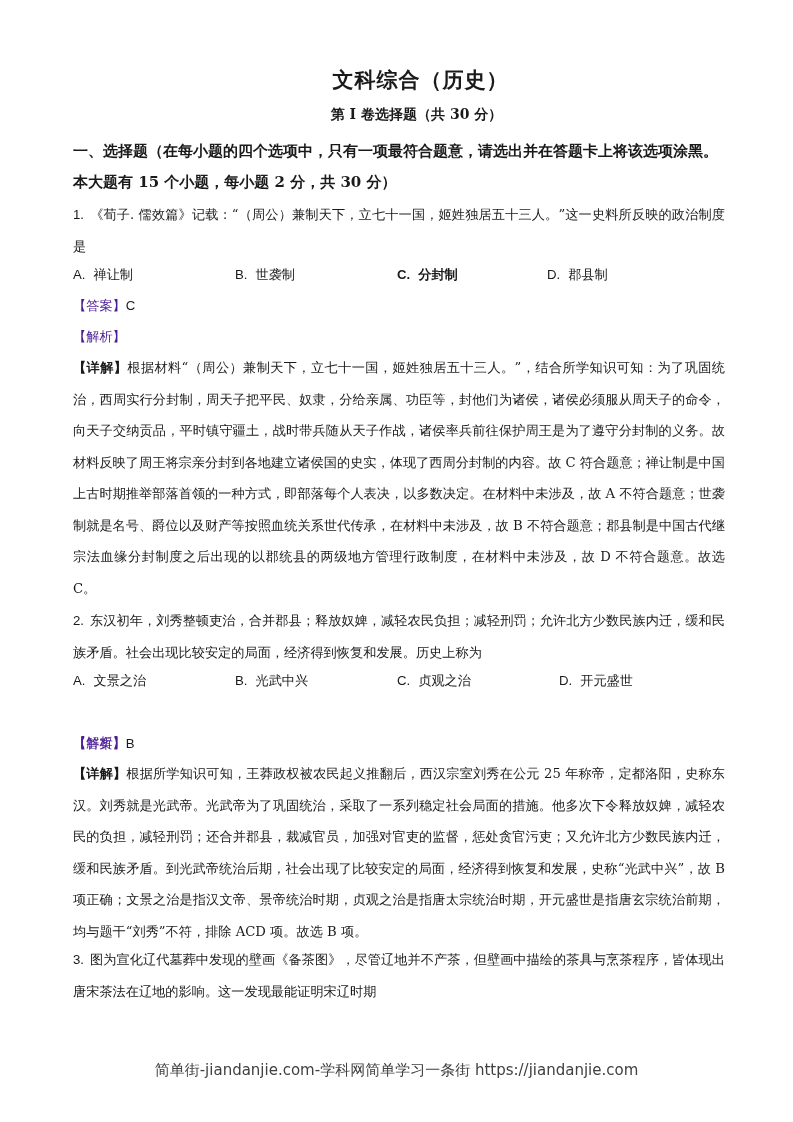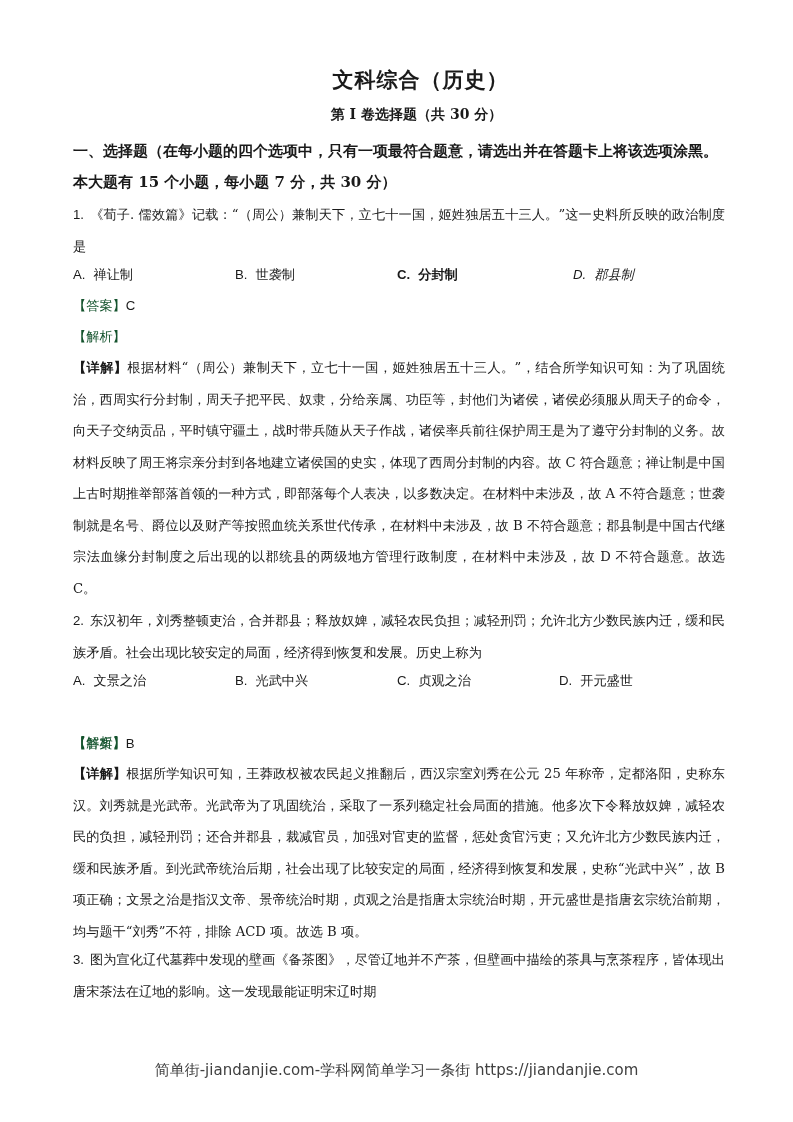--- a/index.html
+++ b/index.html
@@ -18,46 +18,46 @@
     font-size: 14px; font-weight: bold; padding-left: 20px;
   }
   .section {
     position: absolute; left: 73px; width: 650px; top: 136px;
     font-size: 15px; font-weight: bold; line-height: 31px;
   }
   .block { position: absolute; left: 73px; width: 652px; font-size: 13.2px; line-height: 31.5px; text-align: justify; }
   .opts { position: absolute; left: 73px; width: 652px; font-size: 13.2px; height: 31px; line-height: 31px; }
   .opt { position: absolute; top: 0; }
   .opt .lbl { font-family: "Liberation Sans", sans-serif; margin-right: 8px; }
-  .tag { color: #14532d; font-family: Liberation Mono, monospace; }
+  .tag { color: #4c1d95; font-family: Liberation Mono, monospace; }
   .ans { position: absolute; left: 73px; font-size: 13.2px; line-height: 31px; }
   .ans .val { font-family: "Liberation Sans", sans-serif; color: #1a1a1a; }
   .bold-tag { font-weight: bold; }
   .footer {
     position: absolute; top: 1061px; left: 0; width: 793px; text-align: center;
     font-family: "DejaVu Sans", sans-serif; font-size: 15px; color: #404040;
   }
 </style>
 </head>
 <body>
 
 <div class="page">
 
   <div class="title">文科综合（历史）</div>
   <div class="subtitle">第 I 卷选择题（共 30 分）</div>
-  <div class="section">一、选择题（在每小题的四个选项中，只有一项最符合题意，请选出并在答题卡上将该选项涂黑。本大题有 15 个小题，每小题 7 分，共 30 分）</div>
+  <div class="section">一、选择题（在每小题的四个选项中，只有一项最符合题意，请选出并在答题卡上将该选项涂黑。本大题有 15 个小题，每小题 2 分，共 30 分）</div>
 
   <div class="block" style="top:199px;">
     <span style="font-family:'Liberation Sans',sans-serif;margin-right:6px;">1.</span><span>《荀子. 儒效篇》记载：“（周公）兼制天下，立七十一国，姬姓独居五十三人。”这一史料所反映的政治制度是</span>
   </div>
   <div class="opts" style="top:259px;">
     <span class="opt" style="left:0;"><span class="lbl">A.</span><span>禅让制</span></span>
     <span class="opt" style="left:162px;"><span class="lbl">B.</span><span>世袭制</span></span>
     <span class="opt" style="left:324px;font-weight:bold;"><span class="lbl">C.</span><span>分封制</span></span>
-    <span class="opt" style="left:500px;font-style:italic;"><span class="lbl">D.</span><span>郡县制</span></span>
+    <span class="opt" style="left:474px;"><span class="lbl">D.</span><span>郡县制</span></span>
   </div>
   <div class="ans" style="top:290px;">
     <span class="tag">【答案】</span><span class="val">C</span>
   </div>
   <div class="ans" style="top:321px;">
     <span class="tag">【解析】</span>
   </div>
   <div class="block" style="top:352px;">
     <span class="bold-tag">【详解】</span><span>根据材料“（周公）兼制天下，立七十一国，姬姓独居五十三人。”，结合所学知识可知：为了巩固统治，西周实行分封制，周天子把平民、奴隶，分给亲属、功臣等，封他们为诸侯，诸侯必须服从周天子的命令，向天子交纳贡品，平时镇守疆土，战时带兵随从天子作战，诸侯率兵前往保护周王是为了遵守分封制的义务。故材料反映了周王将宗亲分封到各地建立诸侯国的史实，体现了西周分封制的内容。故 C 符合题意；禅让制是中国上古时期推举部落首领的一种方式，即部落每个人表决，以多数决定。在材料中未涉及，故 A 不符合题意；世袭制就是名号、爵位以及财产等按照血统关系世代传承，在材料中未涉及，故 B 不符合题意；郡县制是中国古代继宗法血缘分封制度之后出现的以郡统县的两级地方管理行政制度，在材料中未涉及，故 D 不符合题意。故选 C。</span>
   </div>

